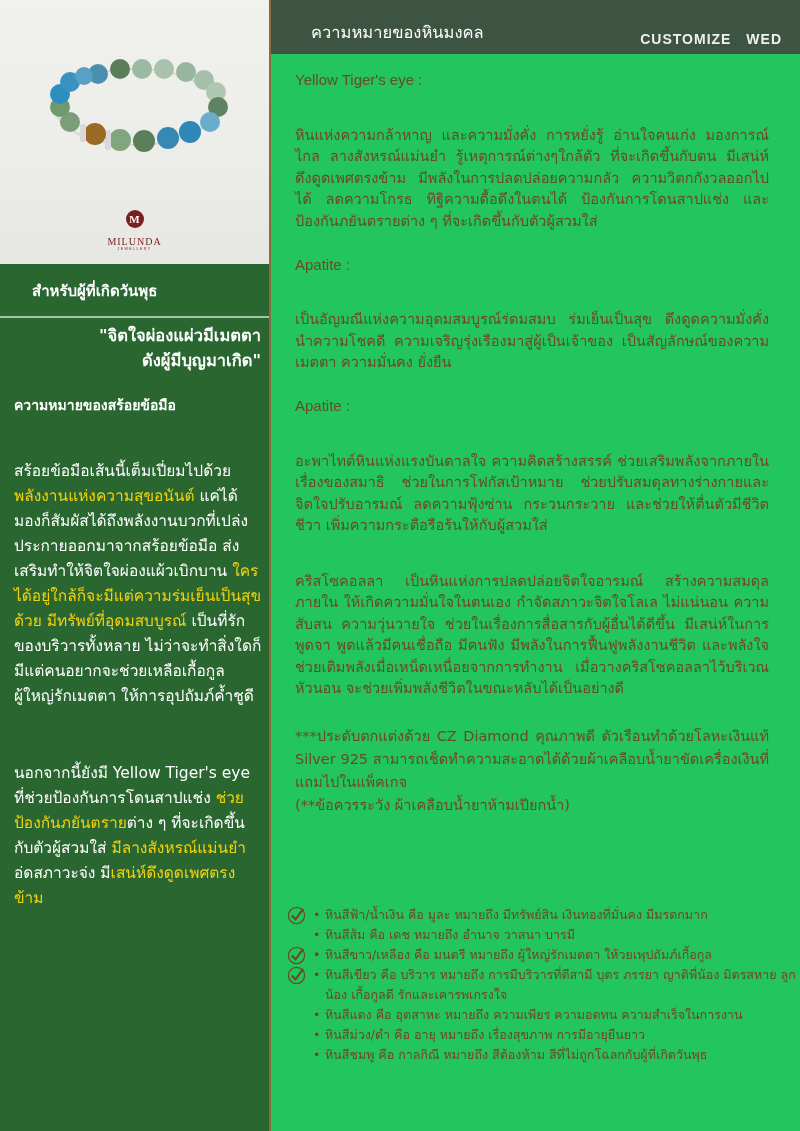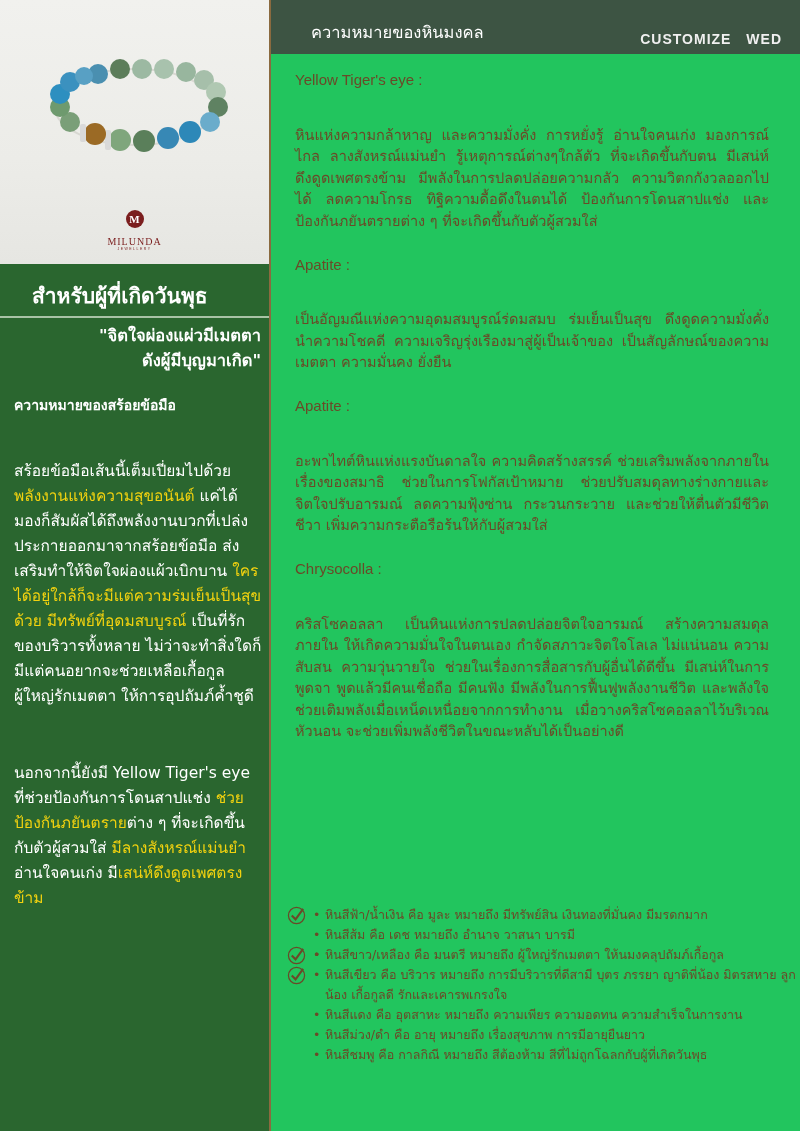--- a/index.html
+++ b/index.html
@@ -8,21 +8,21 @@
 
     
     .left { position: absolute; left: 0; top: 0; width: 269px; height: 1131px; background: #2a662f; }
     .photo { position: absolute; left: 0; top: 0; width: 269px; height: 264px; background: linear-gradient(180deg,#f1f1ee 0%,#ecece8 60%,#e6e6e2 100%); overflow: hidden; }
     .bracelet { position: absolute; left: 40px; top: 52px; width: 190px; height: 110px; }
     .logo { position: absolute; left: 0; width: 269px; top: 208px; text-align: center; }
     .logo-mark { display: inline-block; width: 18px; height: 18px; border-radius: 50%; background: #7b1e1e; color: #fff; font-size: 11px; line-height: 18px; font-weight: bold; font-family: "Liberation Serif", serif; }
     .logo-name { display: block; font-family: Liberation Serif, serif; color: #7b1e1e; font-size: 10px; letter-spacing: 1px; margin-top: 8px; }
     .logo-sub { display: block; font-family: "Liberation Sans", sans-serif; color: #7b1e1e; font-size: 3.5px; letter-spacing: 1.5px; }
 
-    .for-day { position: absolute; left: 32px; top: 279px; color: #ffffff; font-weight: bold; font-size: 21px; }
+    .for-day { position: absolute; left: 32px; top: 279px; color: #ffffff; font-weight: bold; font-size: 15px; }
     .divider { position: absolute; left: 0; top: 316px; width: 269px; height: 2px; background: #a9c3a6; }
     .quote { position: absolute; right: 8px; top: 323px; width: 250px; text-align: right; color: #ffffff; font-weight: bold; font-size: 16.5px; line-height: 25px; }
     .left-heading { position: absolute; left: 14px; top: 394px; color: #ffffff; font-weight: bold; font-size: 14px; }
     .left-para { position: absolute; left: 14px; width: 248px; color: #ffffff; font-size: 15.5px; line-height: 25px; margin-top: 31px; }
     .left-para .hl { color: #f2d20f; }
     .p1 { top: 428px; }
     .p2 { top: 730px; }
 
     
     .right { position: absolute; left: 269px; top: 0; width: 607px; height: 1131px; border-left: 2px solid #8a6a3f; background: #22c55e; }
@@ -88,21 +88,21 @@
     <div>"จิตใจผ่องแผ่วมีเมตตา</div>
     <div>ดังผู้มีบุญมาเกิด"</div>
   </div>
   <div class="left-heading">ความหมายของสร้อยข้อมือ</div>
 
   <div class="left-para p1">
     <span>สร้อยข้อมือเส้นนี้เต็มเปี่ยมไปด้วย </span><span class="hl">พลังงานแห่งความสุขอนันต์</span><span> แค่ได้มองก็สัมผัสได้ถึงพลังงานบวกที่เปล่งประกายออกมาจากสร้อยข้อมือ ส่งเสริมทำให้จิตใจผ่องแผ้วเบิกบาน </span><span class="hl">ใครได้อยู่ใกล้ก็จะมีแต่ความร่มเย็นเป็นสุขด้วย มีทรัพย์ที่อุดมสบบูรณ์</span><span> เป็นที่รักของบริวารทั้งหลาย ไม่ว่าจะทำสิ่งใดก็มีแต่คนอยากจะช่วยเหลือเกื้อกูล ผู้ใหญ่รักเมตตา ให้การอุปถัมภ์ค้ำชูดี</span>
   </div>
 
   <div class="left-para p2">
-    <span>นอกจากนี้ยังมี Yellow Tiger's eye ที่ช่วยป้องกันการโดนสาปแช่ง </span><span class="hl">ช่วยป้องกันภยันตราย</span><span>ต่าง ๆ ที่จะเกิดขึ้นกับตัวผู้สวมใส่ </span><span class="hl">มีลางสังหรณ์แม่นยำ</span><span> อ่านใจคนเก่ง มี</span><span class="hl">เสน่ห์ดึงดูดเพศตรงข้าม</span>
+    <span>นอกจากนี้ยังมี Yellow Tiger's eye ที่ช่วยป้องกันการโดนสาปแช่ง </span><span class="hl">ช่วยป้องกันภยันตราย</span><span>ต่าง ๆ ที่จะเกิดขึ้นกับตัวผู้สวมใส่ </span><span class="hl">มีลางสังหรณ์แม่นยำ</span><span> อ่ดสภาวะจ่ง มี</span><span class="hl">เสน่ห์ดึงดูดเพศตรงข้าม</span>
   </div>
 </div>
 
 <div class="right">
   <div class="header-bar">
     <div class="header-title">ความหมายของหินมงคล</div>
     <div class="header-brand">CUSTOMIZE WED</div>
   </div>
 
   <div class="content">
@@ -112,25 +112,28 @@
     </div>
     <div class="stone">
       <div class="stone-name">Apatite :</div>
       <div class="stone-desc">เป็นอัญมณีแห่งความอุดมสมบูรณ์ร่ดมสมบ ร่มเย็นเป็นสุข ดึงดูดความมั่งคั่งนำความโชคดี ความเจริญรุ่งเรืองมาสู่ผู้เป็นเจ้าของ เป็นสัญลักษณ์ของความเมตตา ความมั่นคง ยั่งยืน</div>
     </div>
     <div class="stone">
       <div class="stone-name">Apatite :</div>
       <div class="stone-desc">อะพาไทต์หินแห่งแรงบันดาลใจ ความคิดสร้างสรรค์ ช่วยเสริมพลังจากภายในเรื่องของสมาธิ ช่วยในการโฟกัสเป้าหมาย ช่วยปรับสมดุลทางร่างกายและจิตใจปรับอารมณ์ ลดความฟุ้งซ่าน กระวนกระวาย และช่วยให้ตื่นตัวมีชีวิตชีวา เพิ่มความกระตือรือร้นให้กับผู้สวมใส่</div>
     </div>
     <div class="stone">
-      <div class="stone-name">Chrysocolla :</div>
       <div class="stone-desc">คริสโซคอลลา เป็นหินแห่งการปลดปล่อยจิตใจอารมณ์ สร้างความสมดุลภายใน ให้เกิดความมั่นใจในตนเอง กำจัดสภาวะจิตใจโลเล ไม่แน่นอน ความสับสน ความวุ่นวายใจ ช่วยในเรื่องการสื่อสารกับผู้อื่นได้ดีขึ้น มีเสน่ห์ในการพูดจา พูดแล้วมีคนเชื่อถือ มีคนฟัง มีพลังในการฟื้นฟูพลังงานชีวิต และพลังใจ ช่วยเติมพลังเมื่อเหน็ดเหนื่อยจากการทำงาน เมื่อวางคริสโซคอลลาไว้บริเวณหัวนอน จะช่วยเพิ่มพลังชีวิตในขณะหลับได้เป็นอย่างดี</div>
     </div>
   </div>
 
+  <div class="note">
+    <div>***ประดับตกแต่งด้วย CZ Diamond คุณภาพดี ตัวเรือนทำด้วยโลหะเงินแท้ Silver 925 สามารถเช็ดทำความสะอาดได้ด้วยผ้าเคลือบน้ำยาขัดเครื่องเงินที่แถมไปในแพ็คเกจ</div>
+    <div>(**ข้อควรระวัง ผ้าเคลือบน้ำยาห้ามเปียกน้ำ)</div>
+  </div>
 
 
   <ul class="color-list">
     <li>
       <svg class="check" viewBox="0 0 20 20">
           <circle cx="10" cy="10" r="8.5" fill="none" stroke="#6a4a28" stroke-width="1.3"></circle>
           <path d="M5 10 L9 14 L17 3" fill="none" stroke="#6a4a28" stroke-width="2.2"></path>
         </svg>
       <span class="bullet">•</span>
       <span>หินสีฟ้า/น้ำเงิน คือ มูละ หมายถึง มีทรัพย์สิน เงินทองที่มั่นคง มีมรดกมาก</span>
@@ -141,21 +144,21 @@
     </li>
     <li>
       <span class="bullet">•</span>
     </li>
     <li>
       <svg class="check" viewBox="0 0 20 20">
           <circle cx="10" cy="10" r="8.5" fill="none" stroke="#6a4a28" stroke-width="1.3"></circle>
           <path d="M5 10 L9 14 L17 3" fill="none" stroke="#6a4a28" stroke-width="2.2"></path>
         </svg>
       <span class="bullet">•</span>
-      <span>หินสีขาว/เหลือง คือ มนตรี หมายถึง ผู้ใหญ่รักเมตตา ให้นมงคลุปถัมภ์เกื้อกูล</span>
+      <span>หินสีขาว/เหลือง คือ มนตรี หมายถึง ผู้ใหญ่รักเมตตา ให้วยเพุปถัมภ์เกื้อกูล</span>
     </li>
     <li>
       <svg class="check" viewBox="0 0 20 20">
           <circle cx="10" cy="10" r="8.5" fill="none" stroke="#6a4a28" stroke-width="1.3"></circle>
           <path d="M5 10 L9 14 L17 3" fill="none" stroke="#6a4a28" stroke-width="2.2"></path>
         </svg>
       <span class="bullet">•</span>
       <span>หินสีเขียว คือ บริวาร หมายถึง การมีบริวารที่ดีสามี บุตร ภรรยา ญาติพี่น้อง มิตรสหาย ลูกน้อง  เกื้อกูลดี รักและเคารพเกรงใจ</span>
     </li>
     <li>

